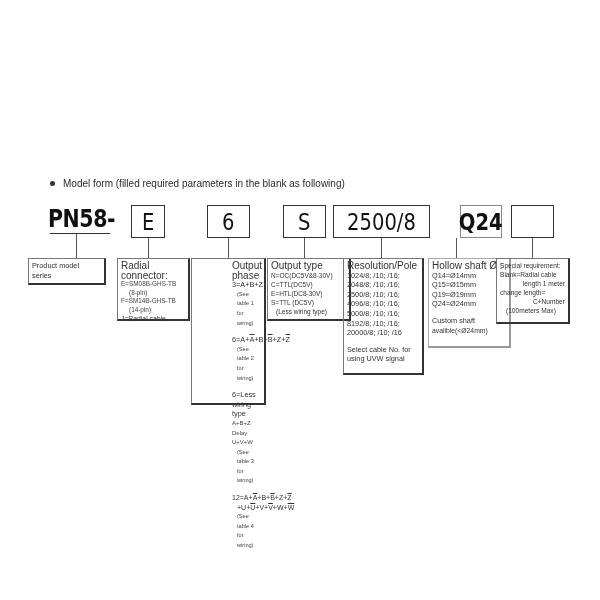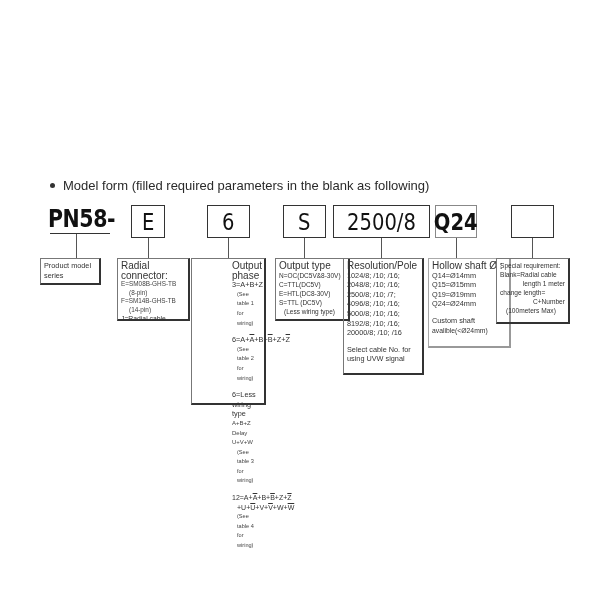--- a/index.html
+++ b/index.html
@@ -1,19 +1,19 @@
 <!DOCTYPE html>
 <html><head>
 <meta charset="utf-8">
 <style>
   html, body { margin:0; padding:0; background:#ffffff; }
   body { width:600px; height:600px; position:relative; overflow:hidden;
          font-family:"Liberation Sans", sans-serif; color:#222; }
   .abs { position:absolute; }
-  .heading { left:50px; top:178px; font-size:13px; color:#2a2a2a; white-space:nowrap; }
+  .heading { left:50px; top:178px; font-size:10px; color:#2a2a2a; white-space:nowrap; }
   .bullet { display:inline-block; width:5px; height:5px; border-radius:50%; background:#333; margin-right:8px; vertical-align:middle; position:relative; top:-1px; }
   .model-prefix { left:48px; top:204px; font-size:25px; font-weight:bold; letter-spacing:-0.5px; color:#111;
                   font-family:"DejaVu Sans", sans-serif; transform:scaleX(0.82); transform-origin:left top; }
   .prefix-underline { left:50px; top:233px; width:60px; height:1px; background:#333; }
   .code-box { border:1px solid #333; box-sizing:border-box; top:205px; height:33px;
               display:flex; align-items:center; justify-content:center;
               font-family:"DejaVu Sans", sans-serif; font-size:23px; color:#111; }
   .code-box span { display:inline-block; transform:scaleX(0.85); }
   .code-box.bold span { font-weight:bold; }
   .vline { width:1px; background:#555; }
@@ -42,36 +42,36 @@
   </div>
 <div class="abs code-box" style="left:207px;width:43px;">
     <span>6</span>
   </div>
 <div class="abs code-box" style="left:283px;width:43px;">
     <span>S</span>
   </div>
 <div class="abs code-box" style="left:333px;width:97px;">
     <span>2500/8</span>
   </div>
-<div class="abs code-box bold" style="left:435px;width:42px;border-color:#888;">
+<div class="abs code-box bold" style="left:460px;width:42px;border-color:#888;">
     <span>Q24</span>
   </div>
 <div class="abs code-box" style="left:511px;width:43px;">
     <span></span>
   </div>
 
 <div class="abs vline" style="left:76px;top:234px;height:24px;"></div>
 <div class="abs vline" style="left:148px;top:238px;height:20px;"></div>
 <div class="abs vline" style="left:228px;top:238px;height:20px;"></div>
 <div class="abs vline" style="left:304px;top:238px;height:20px;"></div>
 <div class="abs vline" style="left:381px;top:238px;height:20px;"></div>
 <div class="abs vline" style="left:456px;top:238px;height:20px;"></div>
 <div class="abs vline" style="left:532px;top:238px;height:20px;"></div>
 
-<div class="abs label-box" style="left:40px;width:61px;height:27px;">
+<div class="abs label-box" style="left:28px;width:78px;height:27px;">
   <div>Product model</div>
   <div>series</div>
 </div>
 
 <div class="abs label-box" style="left:117px;width:73px;height:63px;">
   <div class="title">Radial connector:</div>
   <div class="sm" style="font-size:6.4px;line-height:8.5px;">E=SM08B-GHS-TB</div>
   <div class="sm ind" style="font-size:6.4px;line-height:8.5px;">(8-pin)</div>
   <div class="sm" style="font-size:6.4px;line-height:8.5px;">F=SM14B-GHS-TB</div>
   <div class="sm ind" style="font-size:6.4px;line-height:8.5px;">(14-pin)</div>
@@ -88,34 +88,34 @@
   <div class="gap"></div>
   <div>6=Less wiring type</div>
   <div class="sm" style="font-size:6px;">A+B+Z  Delay   U+V+W</div>
   <div class="sm ind2">(See table 3 for wiring)</div>
   <div class="gap"></div>
   <div style="font-size:7px;"><span>12=A+</span><span class="ov">A</span><span>+B+</span><span class="ov">B</span><span>+Z+</span><span class="ov">Z</span></div>
   <div class="ind2" style="font-size:7px;"><span>+U+</span><span class="ov">U</span><span>+V+</span><span class="ov">V</span><span>+W+</span><span class="ov">W</span></div>
   <div class="sm ind2">(See table 4 for wiring)</div>
 </div>
 
-<div class="abs label-box" style="left:275px;width:75px;height:63px;">
+<div class="abs label-box" style="left:267px;width:84px;height:63px;">
   <div class="title">Output type</div>
   <div style="font-size:6.5px;line-height:9px;">N=OC(DC5V&amp;8-30V)</div>
   <div style="font-size:6.5px;line-height:9px;">C=TTL(DC5V)</div>
   <div style="font-size:6.5px;line-height:9px;">E=HTL(DC8-30V)</div>
   <div style="font-size:6.5px;line-height:9px;">S=TTL (DC5V)</div>
   <div class="ind2" style="font-size:6.5px;line-height:9px;">(Less wiring type)</div>
 </div>
 
 <div class="abs label-box" style="left:343px;width:81px;height:117px;">
   <div class="title">Resolution/Pole</div>
   <div>1024/8; /10; /16;</div>
   <div>2048/8; /10; /16;</div>
-  <div>2500/8; /10; /7;</div>
+  <div>2500/8; /10; /16;</div>
   <div>4096/8; /10; /16;</div>
   <div>5000/8; /10; /16;</div>
   <div>8192/8; /10; /16;</div>
   <div>20000/8; /10; /16</div>
   <div class="gap"></div>
   <div>Select cable No. for</div>
   <div>using UVW signal</div>
 </div>
 
 <div class="abs label-box" style="left:428px;width:83px;height:90px;border-color:#aaa;border-right-color:#999;border-bottom-color:#999;">

